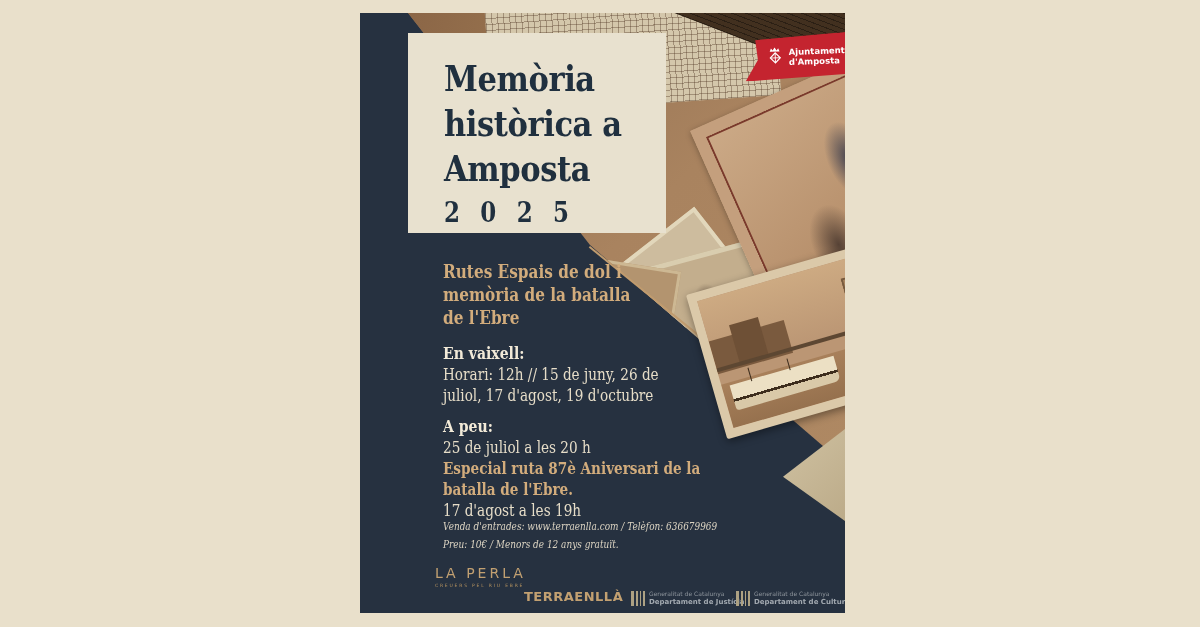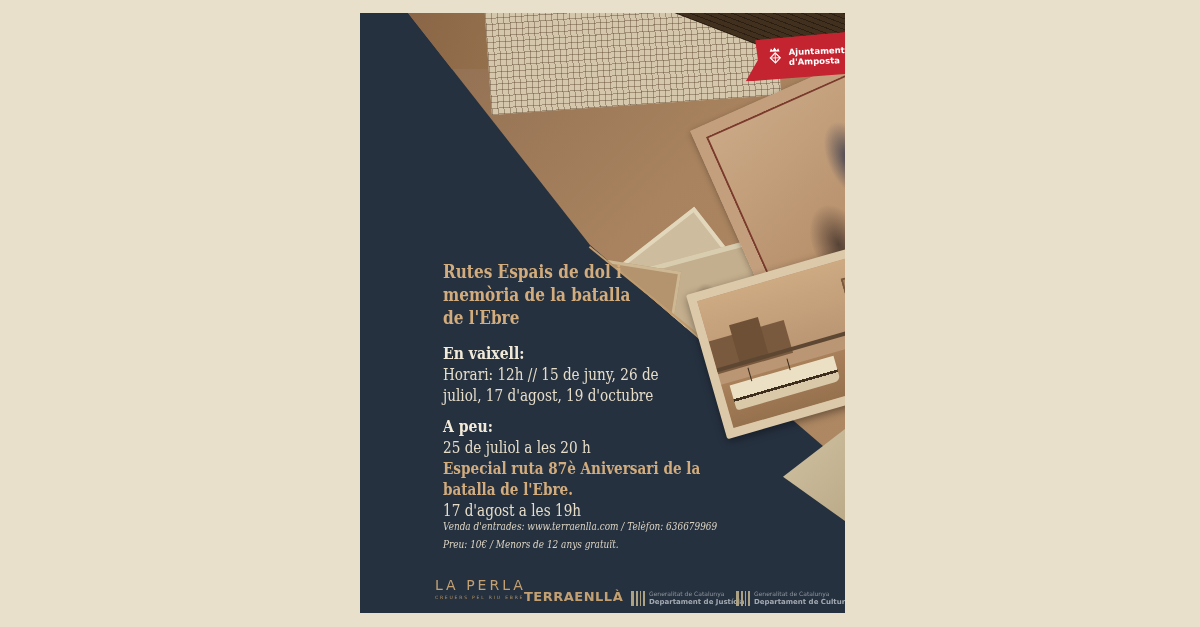--- a/index.html
+++ b/index.html
@@ -134,21 +134,21 @@
     transform-origin:0 0;white-space:nowrap;}
   .gold-heading{top:247px;font-size:18px;font-weight:bold;color:#d2ac7c;line-height:23px;}
   .block-vaixell{top:330px;font-size:16px;color:#e6ddc8;line-height:21px;}
   .block-peu{top:403px;font-size:16px;color:#e6ddc8;line-height:21px;}
   .lbl{font-weight:bold;color:#f2ead8;font-size:16.5px;}
   .gold-bold{font-weight:bold;color:#d2ac7c;}
   .footer-small{top:505px;font-size:10.5px;font-style:italic;color:#ddd5c3;line-height:17.5px;}
 
   
   .logo{position:absolute;z-index:3;color:#c2a071;}
-  .laperla{left:75px;top:564px;font-family:"DejaVu Sans",sans-serif;}
+  .laperla{left:75px;top:552px;font-family:"DejaVu Sans",sans-serif;}
   .laperla-name{font-size:14px;letter-spacing:3px;white-space:nowrap;}
   .laperla-tag{font-size:4.5px;letter-spacing:1.8px;margin-top:2px;color:#b5935f;white-space:nowrap;}
   .terraenlla{left:164px;top:576px;font-family:"DejaVu Sans",sans-serif;
     font-size:13px;font-weight:bold;letter-spacing:0.5px;white-space:nowrap;}
   .gencat{display:flex;align-items:center;gap:4px;font-family:"DejaVu Sans",sans-serif;}
   .gencat-1{left:271px;top:577px;}
   .gencat-2{left:376px;top:577px;}
   .gencat-bars{width:12px;height:15px;flex:0 0 auto;
     border-left:2px solid #ada183;
     background:repeating-linear-gradient(90deg,#ada183 0 1.5px, transparent 1.5px 3.5px);}
@@ -192,20 +192,26 @@
         <rect x="6.6" y="9.6" width="7.8" height="7.8" transform="rotate(45 10.5 13.5)" fill="none" stroke="#ffffff" stroke-width="1.3"></rect>
         <path d="M10.5 8.2 V18.8 M5.2 13.5 H15.8" stroke="#ffffff" stroke-width="1"></path>
       </svg>
       <div class="badge-text">
         <div>Ajuntament</div>
         <div>d'Amposta</div>
       </div>
     </div>
   </div>
 
+  <div class="title-box">
+    <div class="title-line">Memòria</div>
+    <div class="title-line">històrica a</div>
+    <div class="title-line">Amposta</div>
+    <div class="title-year">2025</div>
+  </div>
 
   <div class="txt gold-heading">
     <div>Rutes Espais de dol i</div>
     <div>memòria de la batalla</div>
     <div>de l'Ebre</div>
   </div>
 
   <div class="txt block-vaixell">
     <div class="lbl">En vaixell:</div>
     <div>Horari: 12h // 15 de juny, 26 de</div>

